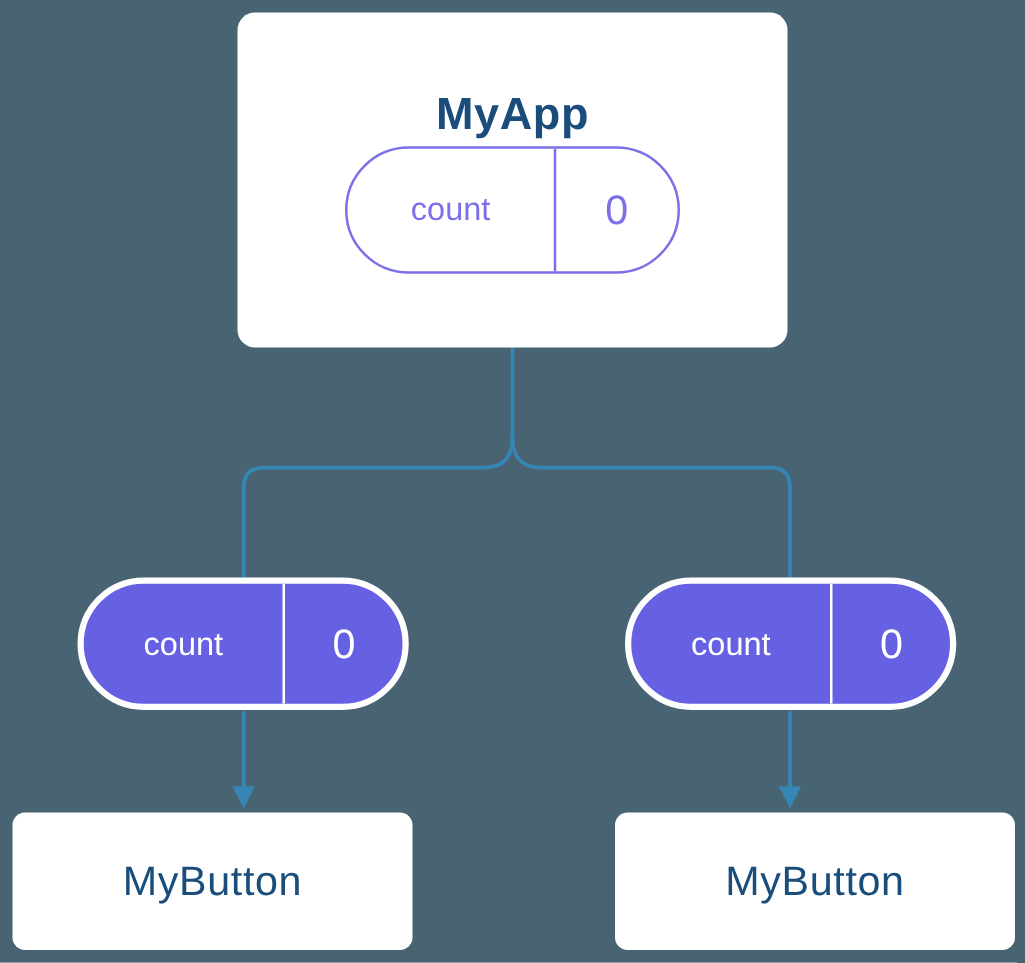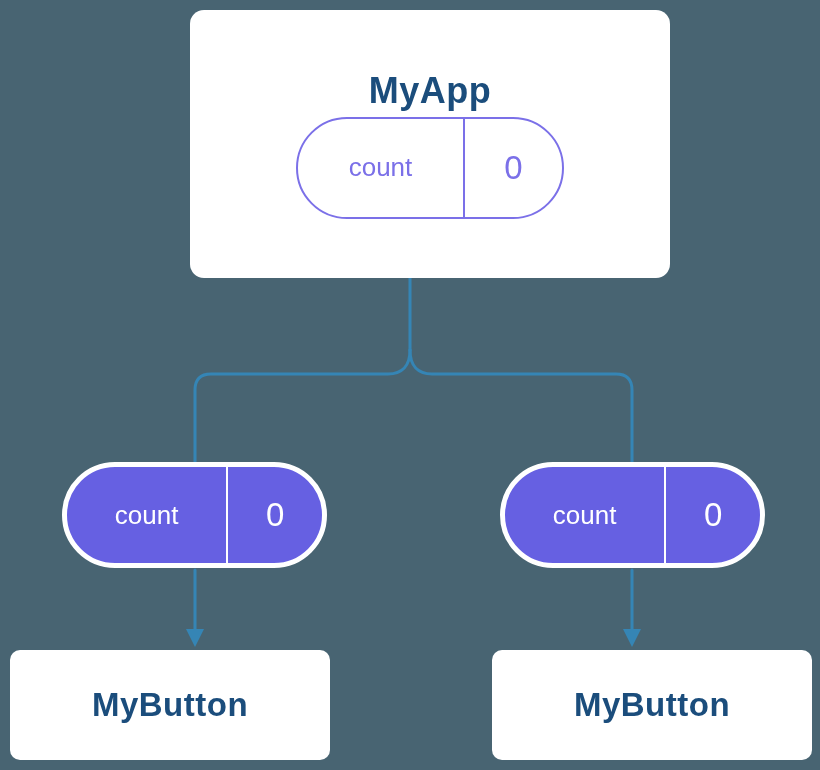--- a/index.html
+++ b/index.html
@@ -20,21 +20,21 @@
   .card {
     position: absolute;
     background: #ffffff;
     display: flex;
     flex-direction: column;
     align-items: center;
     justify-content: center;
   }
   .root-card {
     left: 190px; top: 10px;
-    width: 480px; height: 268px;
+    width: 440px; height: 268px;
     border-radius: 14px;
     gap: 5px;
   }
   .card-title {
     font-size: 36px;
     font-weight: bold;
     color: #1b4d7c;
     letter-spacing: 0.5px;
   }
   .pill {
@@ -81,21 +81,21 @@
   }
   .leaf-card {
     top: 650px;
     width: 320px; height: 110px;
     border-radius: 10px;
   }
   .leaf-left  { left: 10px; }
   .leaf-right { left: 492px; }
   .leaf-title {
     font-size: 33px;
-    font-weight: bold;
+    font-weight: normal;
     color: #1b4d7c;
     letter-spacing: 0.5px;
   }
 </style>
 </head>
 <body>
 
 <div class="stage">
 
   <svg class="connectors" viewBox="0 0 820 770" width="820" height="770">

